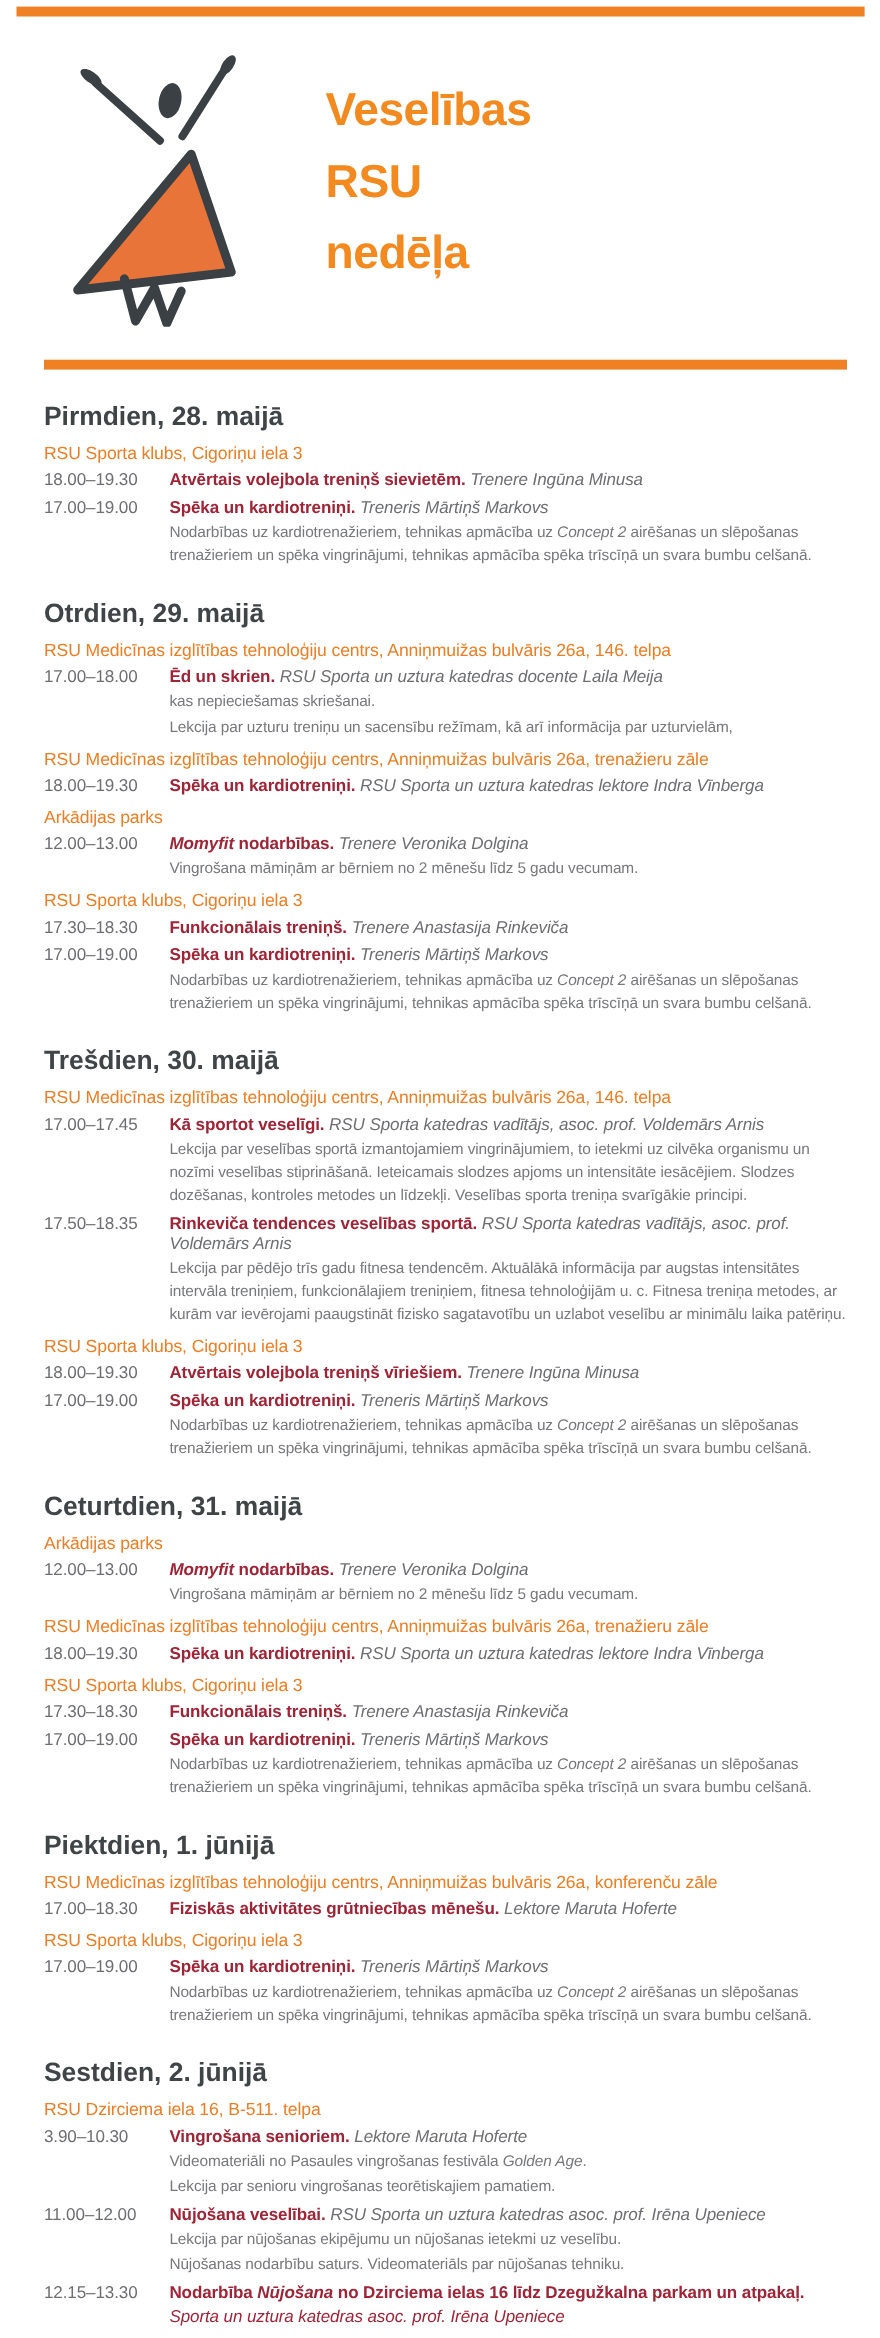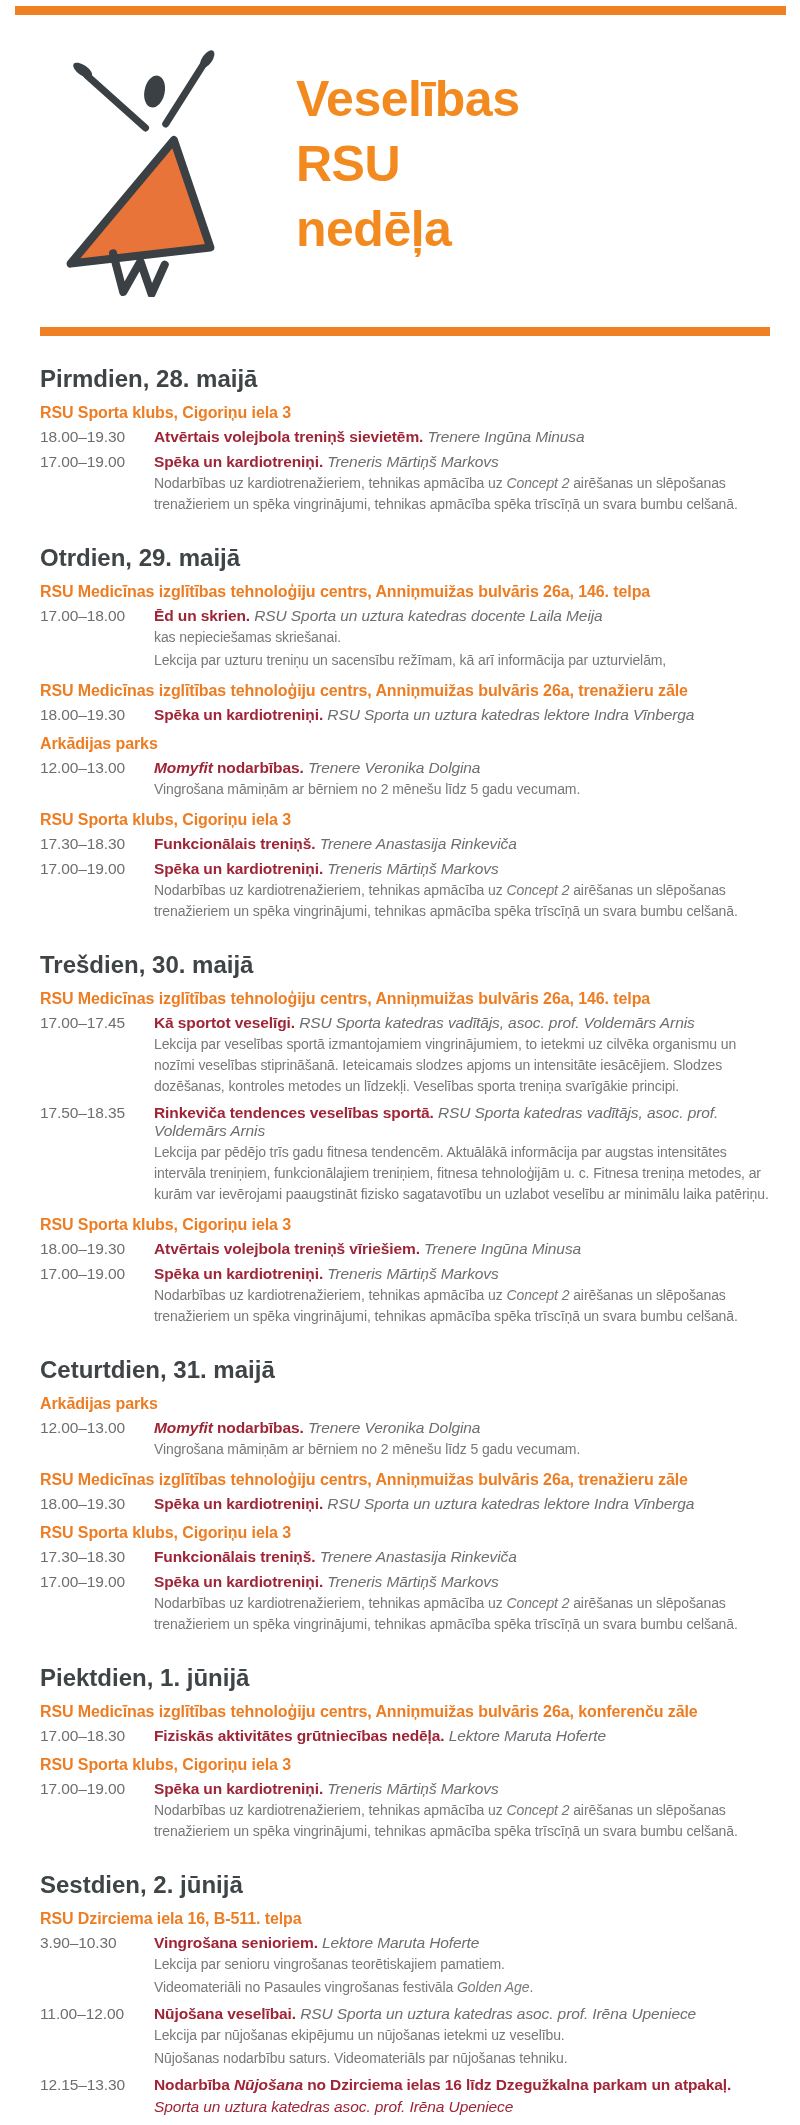--- a/index.html
+++ b/index.html
@@ -4,28 +4,28 @@
 <style>
   html,body{margin:0;padding:0;background:#ffffff;}
   .page{width:800px;min-height:2125px;background:#fff;position:relative;
         font-family:"Liberation Sans",sans-serif;color:#77787b;letter-spacing:-0.1px;}
   .accent-bar{height:9px;background:#ef8124;margin:0 14px 0 15px;}
   .accent-bar.top{margin-top:6px;}
 
   
   .header{display:flex;align-items:flex-start;padding:34px 0 0 56px;}
   .brand-title{margin-left:62px;padding-top:18px;color:#f28a20;font-weight:bold;
-               font-size:50px;line-height:65px;letter-spacing:-0.5px;}
+               font-size:42px;line-height:65px;letter-spacing:-0.5px;}
   .divider{height:9px;background:#ef8124;margin:30px 30px 0 40px;}
 
   
   .schedule{padding:0 28px 0 40px;font-size:15.5px;}
   .day{margin-top:29px;}
   .day-title{margin:0 0 3px 0;font-size:24px;font-weight:bold;color:#3f4447;letter-spacing:0;}
-  .location{margin:11px 0 6px 0;font-weight:bold;color:#ed7d23;font-size:16px;}
+  .location{margin:11px 0 6px 0;font-weight:normal;color:#ed7d23;font-size:16px;}
   .event{display:flex;margin:3px 0 7px 0;}
   .time{flex:0 0 114px;color:#6d6e71;}
   .ev-body{flex:1;min-width:0;}
   .ev-title{font-weight:bold;color:#9e2436;}
   .presenter{color:#6d6e71;font-style:italic;}
   .presenter2{color:#9e2436;font-style:italic;margin-top:2px;line-height:21px;}
   .desc{color:#77787b;font-size:14px;line-height:21px;margin-top:2px;}
   .desc em,.ev-title em{font-style:italic;}
 
   
@@ -180,41 +180,41 @@
             <div class="desc">Nodarbības uz kardiotrenažieriem, tehnikas apmācība uz <em>Concept 2</em> airēšanas un slēpošanas trenažieriem un spēka vingrinājumi, tehnikas apmācība spēka trīscīņā un svara bumbu celšanā.</div>
           </div>
         </div>
       </section>
       <section class="day">
         <h2 class="day-title">Piektdien, 1. jūnijā</h2>
         <div class="location">RSU Medicīnas izglītības tehnoloģiju centrs, Anniņmuižas bulvāris 26a, konferenču zāle</div>
         <div class="event">
           <div class="time">17.00–18.30</div>
           <div class="ev-body">
-            <div class="ev-head"><strong class="ev-title">Fiziskās aktivitātes grūtniecības nedēļa.</strong><em class="presenter"> Lektore Maruta Hoferte</em></div>
+            <div class="ev-head"><strong class="ev-title">Fiziskās aktivitātes grūtniecības mēnešu.</strong><em class="presenter"> Lektore Maruta Hoferte</em></div>
           </div>
         </div>
         <div class="location">RSU Sporta klubs, Cigoriņu iela 3</div>
         <div class="event">
           <div class="time">17.00–19.00</div>
           <div class="ev-body">
             <div class="ev-head"><strong class="ev-title">Spēka un kardiotreniņi.</strong><em class="presenter"> Treneris Mārtiņš Markovs</em></div>
             <div class="desc">Nodarbības uz kardiotrenažieriem, tehnikas apmācība uz <em>Concept 2</em> airēšanas un slēpošanas trenažieriem un spēka vingrinājumi, tehnikas apmācība spēka trīscīņā un svara bumbu celšanā.</div>
           </div>
         </div>
       </section>
       <section class="day">
         <h2 class="day-title">Sestdien, 2. jūnijā</h2>
         <div class="location">RSU Dzirciema iela 16, B-511. telpa</div>
         <div class="event">
           <div class="time">3.90–10.30</div>
           <div class="ev-body">
             <div class="ev-head"><strong class="ev-title">Vingrošana senioriem.</strong><em class="presenter"> Lektore Maruta Hoferte</em></div>
+            <div class="desc">Videomateriāli no Pasaules vingrošanas festivāla <em>Golden Age</em>.</div>
             <div class="desc">Lekcija par senioru vingrošanas teorētiskajiem pamatiem.</div>
-            <div class="desc">Videomateriāli no Pasaules vingrošanas festivāla <em>Golden Age</em>.</div>
           </div>
         </div>
         <div class="event">
           <div class="time">11.00–12.00</div>
           <div class="ev-body">
             <div class="ev-head"><strong class="ev-title">Nūjošana veselībai.</strong><em class="presenter"> RSU Sporta un uztura katedras asoc. prof. Irēna Upeniece</em></div>
             <div class="desc">Lekcija par nūjošanas ekipējumu un nūjošanas ietekmi uz veselību.</div>
             <div class="desc">Nūjošanas nodarbību saturs. Videomateriāls par nūjošanas tehniku.</div>
           </div>
         </div>

